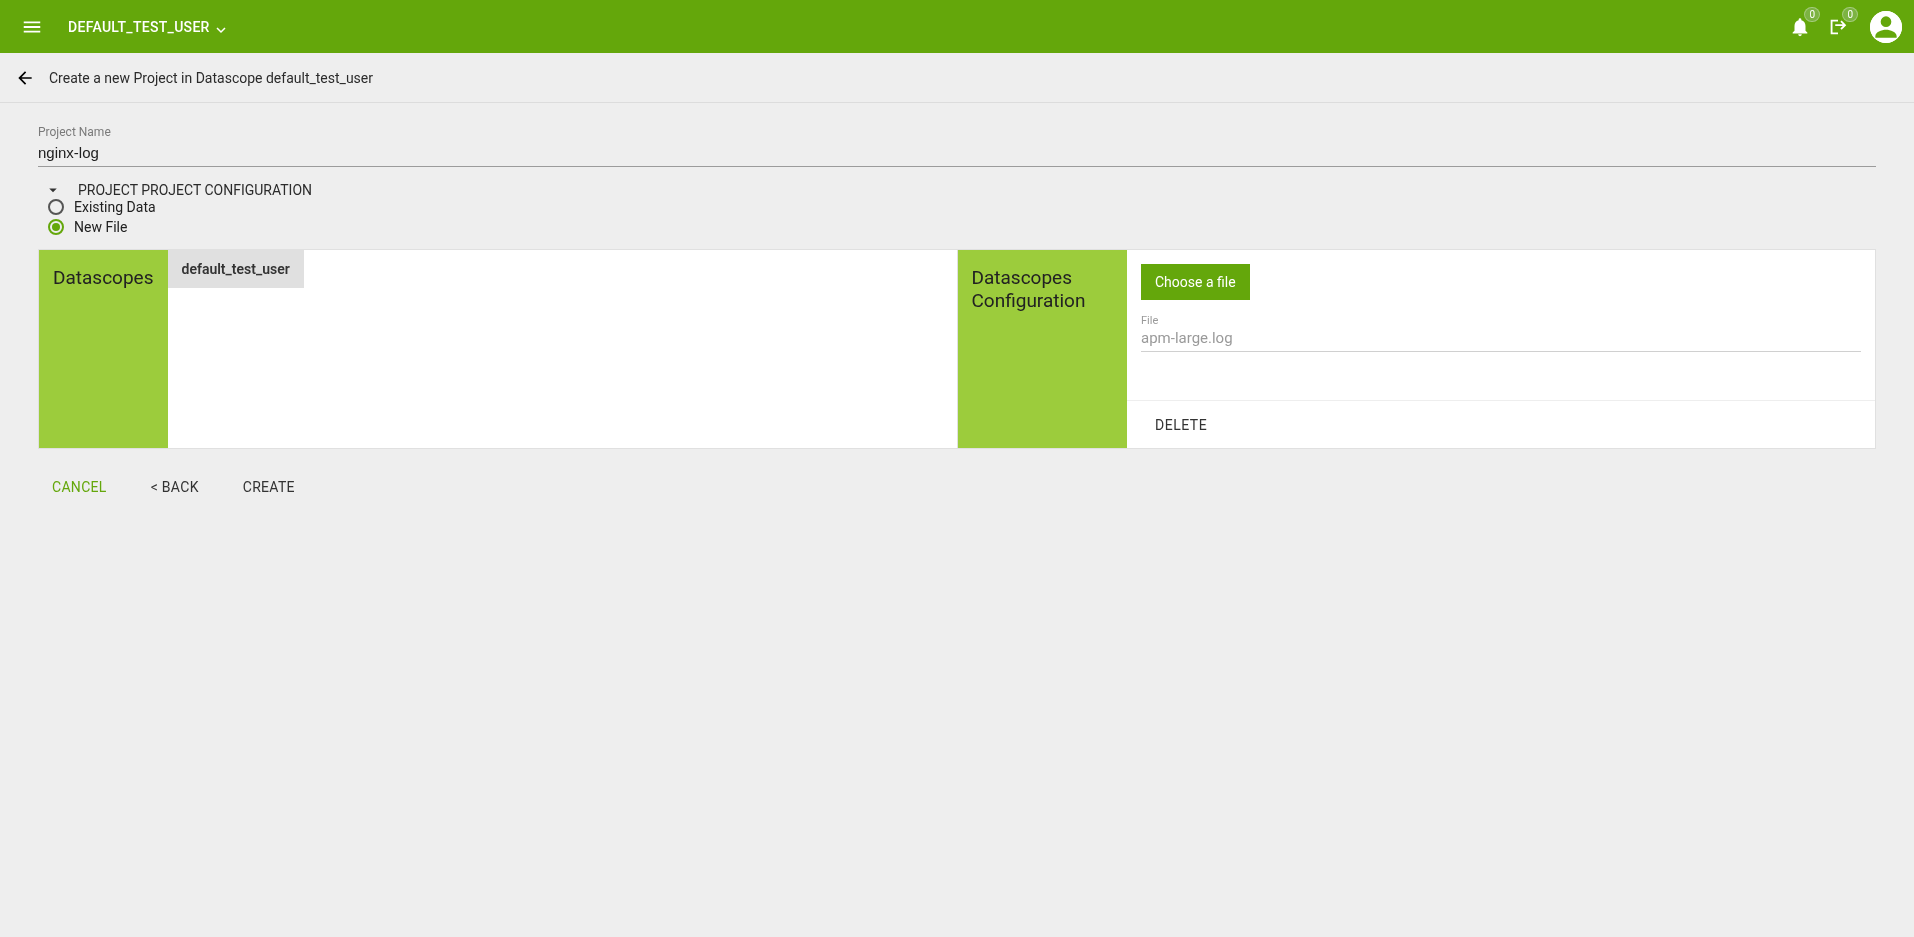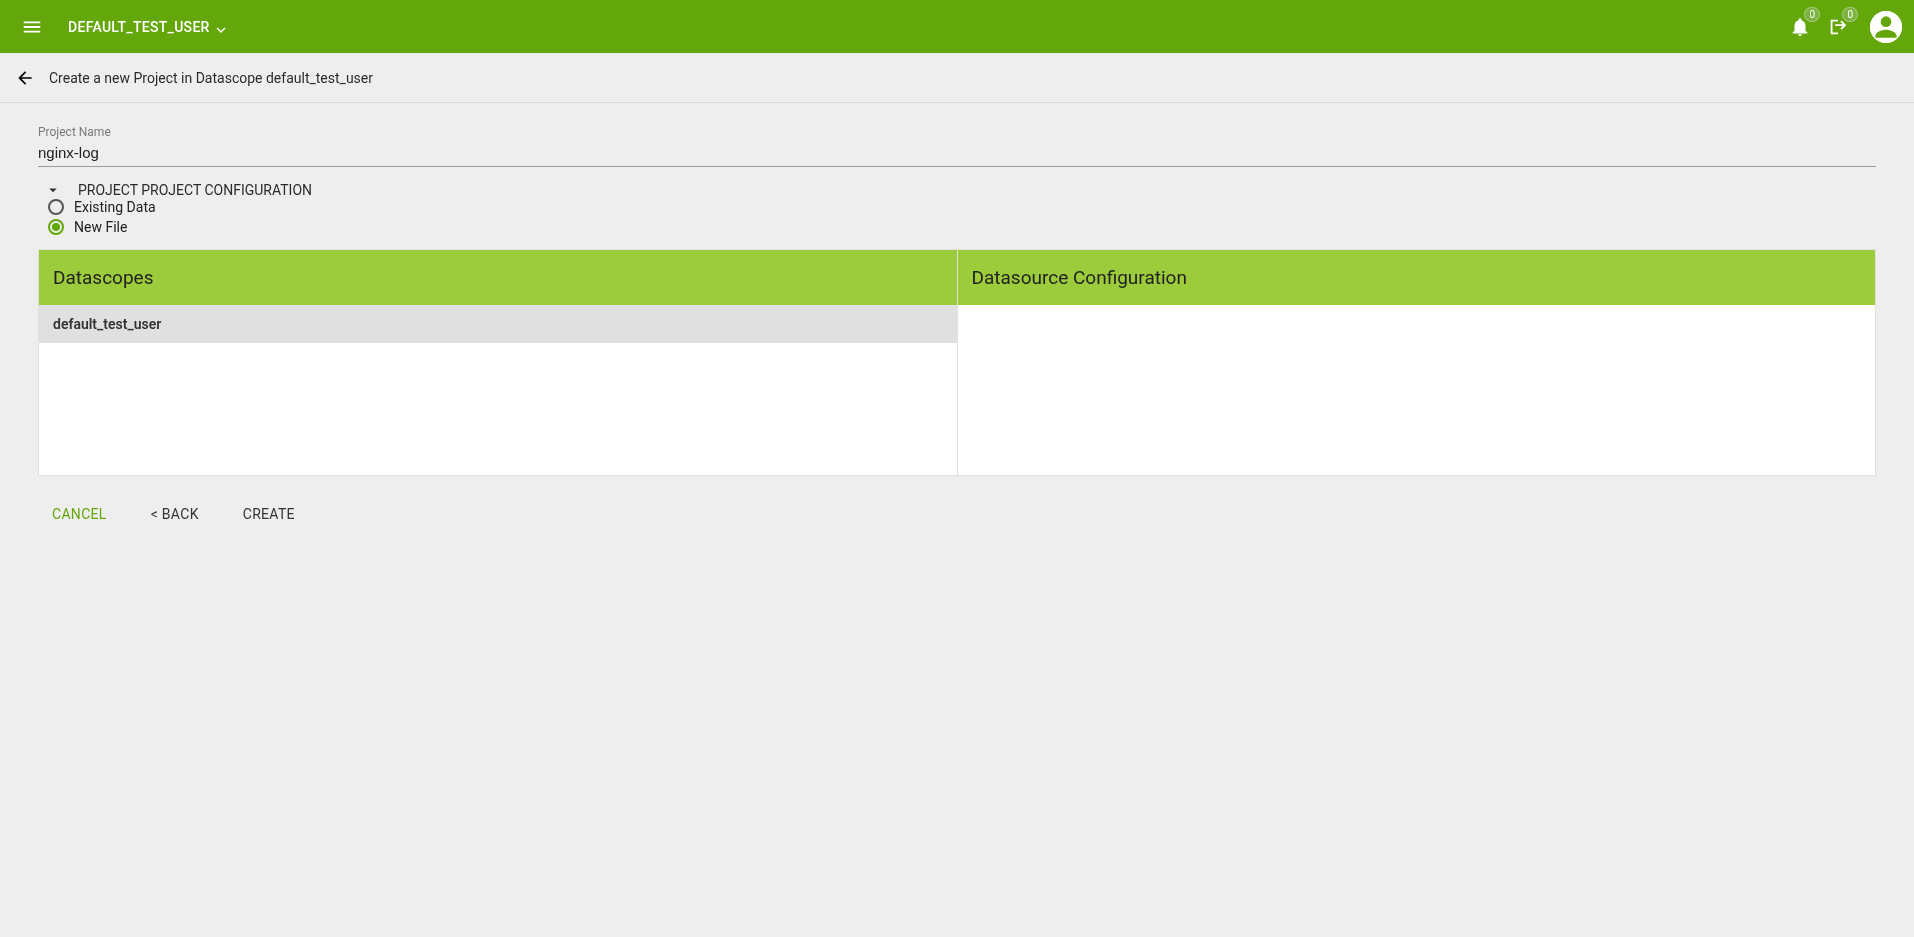--- a/index.html
+++ b/index.html
@@ -183,21 +183,21 @@
     
     .panels {
       margin-top: 14px;
       display: flex;
       background: #fff;
       border: 1px solid #e0e0e0;
     }
     .panel {
       flex: 1;
       display: flex;
-      flex-direction: column;
+      flex-direction: row;
     }
     .panel-left { border-right: 1px solid #e0e0e0; }
     .panel-header {
       background: #9ccc3c;
       color: #222;
       font-size: 19px;
       padding: 16px 14px;
       font-weight: 400;
     }
     .panel-body {
@@ -357,21 +357,31 @@
   </div>
 
   <div class="panels">
     <div class="panel panel-left">
       <div class="panel-header">Datascopes</div>
       <div class="panel-body">
         <div class="list-item">default_test_user</div>
       </div>
     </div>
     <div class="panel panel-right">
-      <div class="panel-header">Datasource Configuration</div>
+      <div class="panel-header">Datascopes Configuration</div>
+      <div class="panel-body">
+        <button class="choose-btn">Choose a file</button>
+        <div class="file-field">
+          <div class="fl">File</div>
+          <div class="fv">apm-large.log</div>
+        </div>
+        <div class="delete-row">
+          <button class="delete-btn">DELETE</button>
+        </div>
+      </div>
     </div>
   </div>
 
   <div class="footer-btns">
     <button class="fbtn cancel">CANCEL</button>
     <button class="fbtn back">&lt; BACK</button>
     <button class="fbtn create">CREATE</button>
   </div>
 </div>
 

